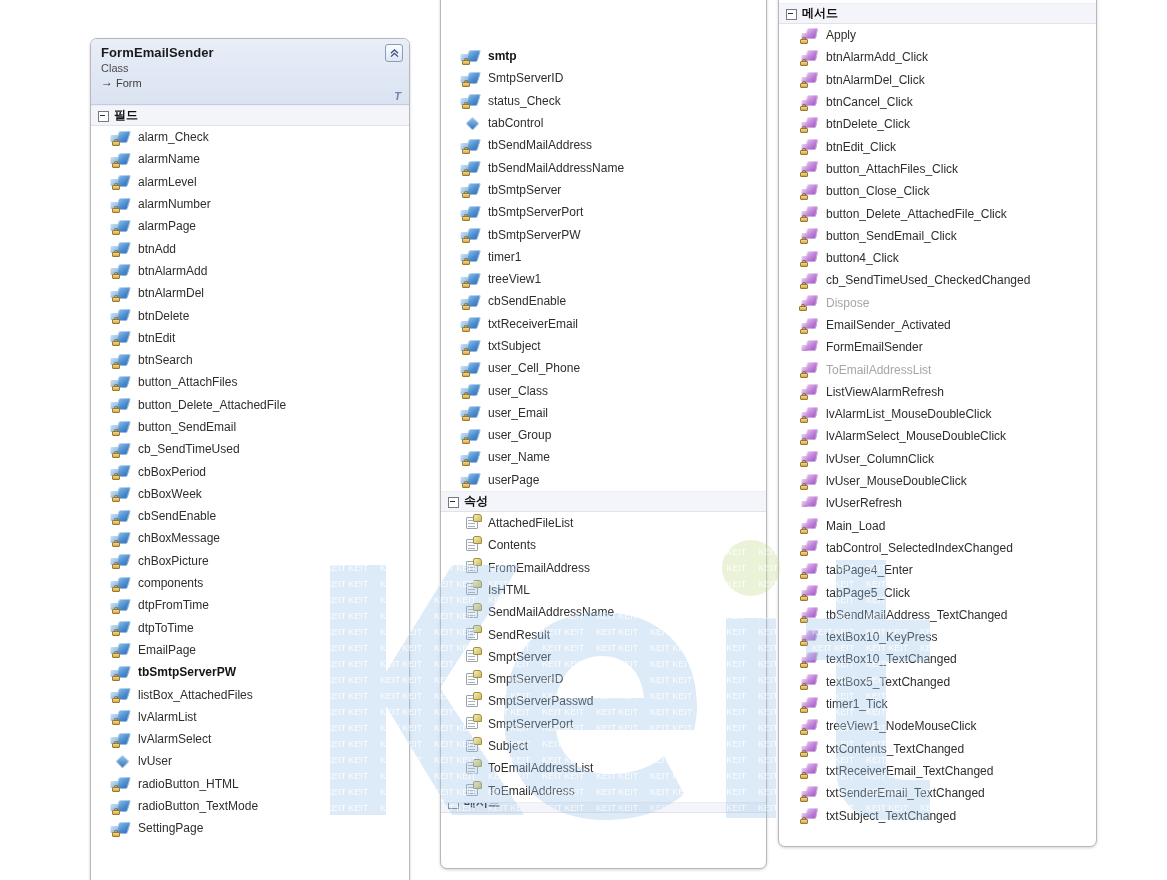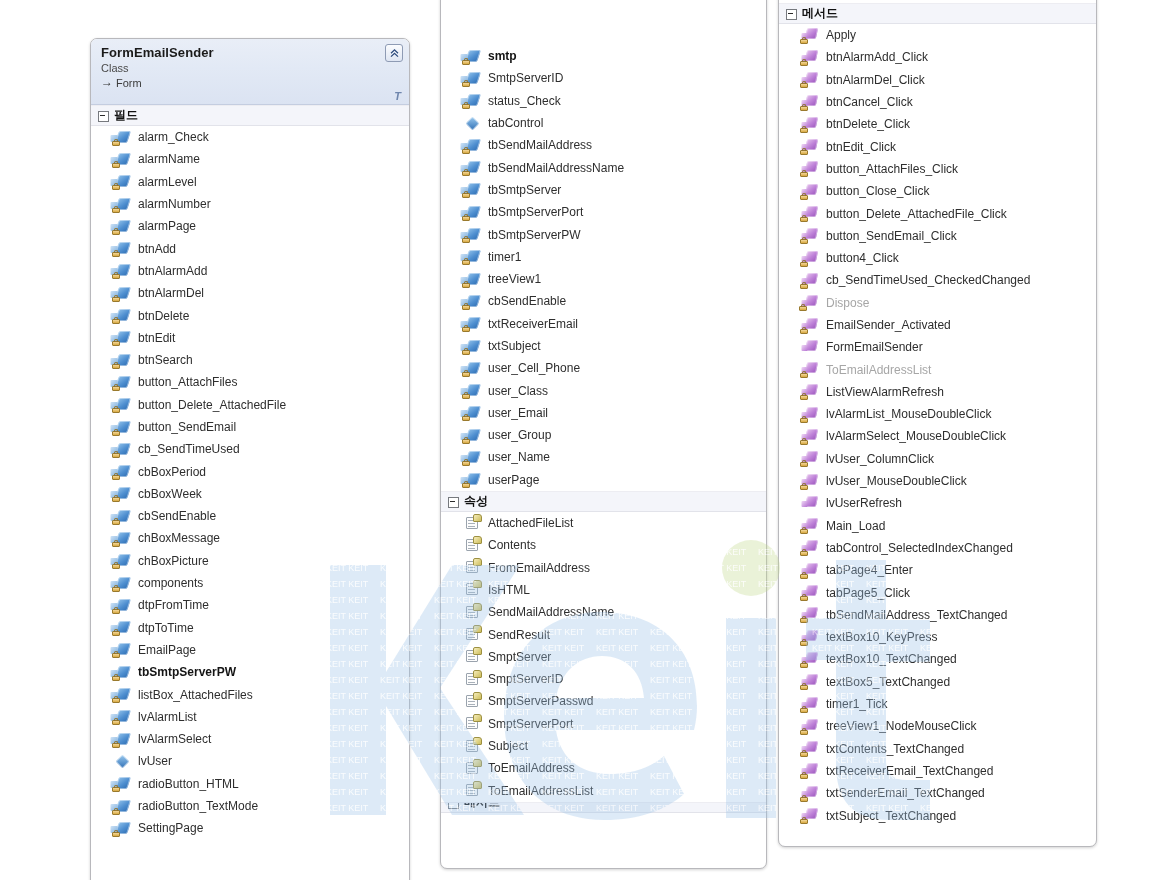--- a/index.html
+++ b/index.html
@@ -656,28 +656,28 @@
           <span class="ic-prop"></span>
           <span class="ic-prop-hand"></span>
         </span>
         <span class="mlabel">Subject</span>
       </div>
       <div class="member normal">
         <span class="mi">
           <span class="ic-prop"></span>
           <span class="ic-prop-hand"></span>
         </span>
+        <span class="mlabel">ToEmailAddressList</span>
+      </div>
+      <div class="member normal">
+        <span class="mi">
+          <span class="ic-prop"></span>
+          <span class="ic-prop-hand"></span>
+        </span>
         <span class="mlabel">ToEmailAddress</span>
-      </div>
-      <div class="member normal">
-        <span class="mi">
-          <span class="ic-prop"></span>
-          <span class="ic-prop-hand"></span>
-        </span>
-        <span class="mlabel">ToEmailAddressList</span>
       </div>
     </div>
 
   <div class="section-header partial-clip">
     <span class="expander"></span>
     <span class="section-title">메서드</span>
   </div>
 </div>
 
 <div class="panel" id="panel-methods">

